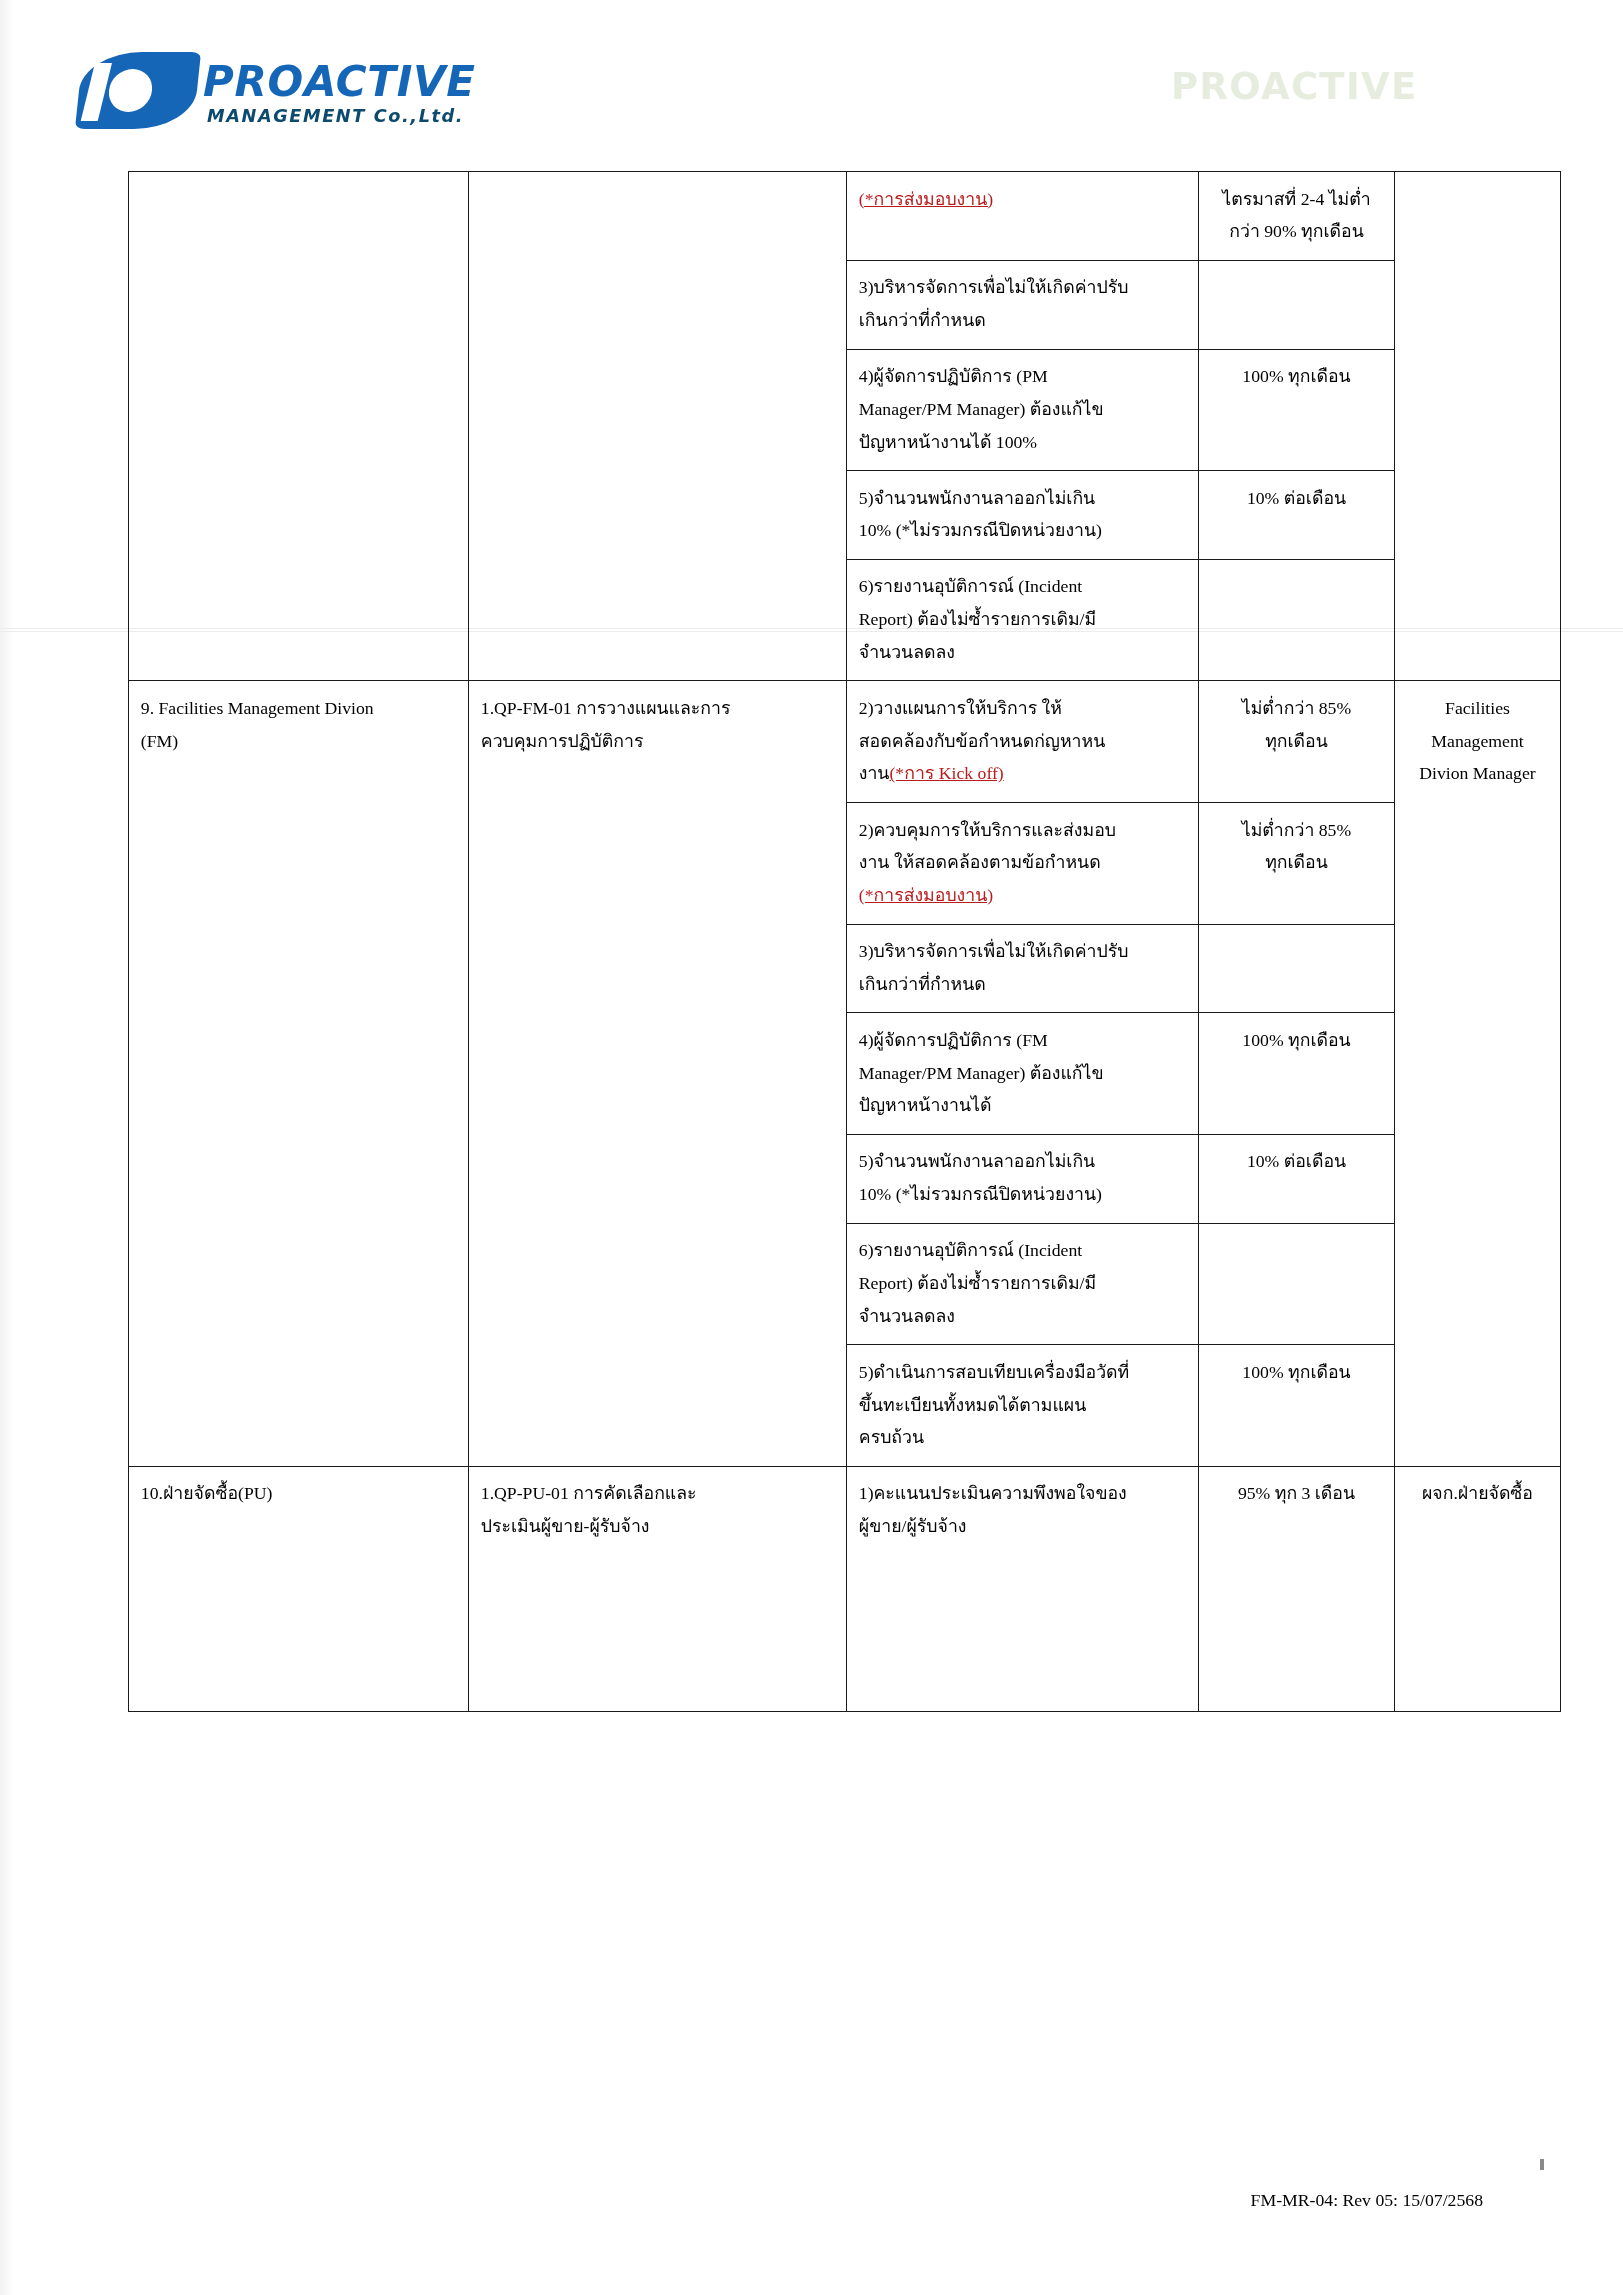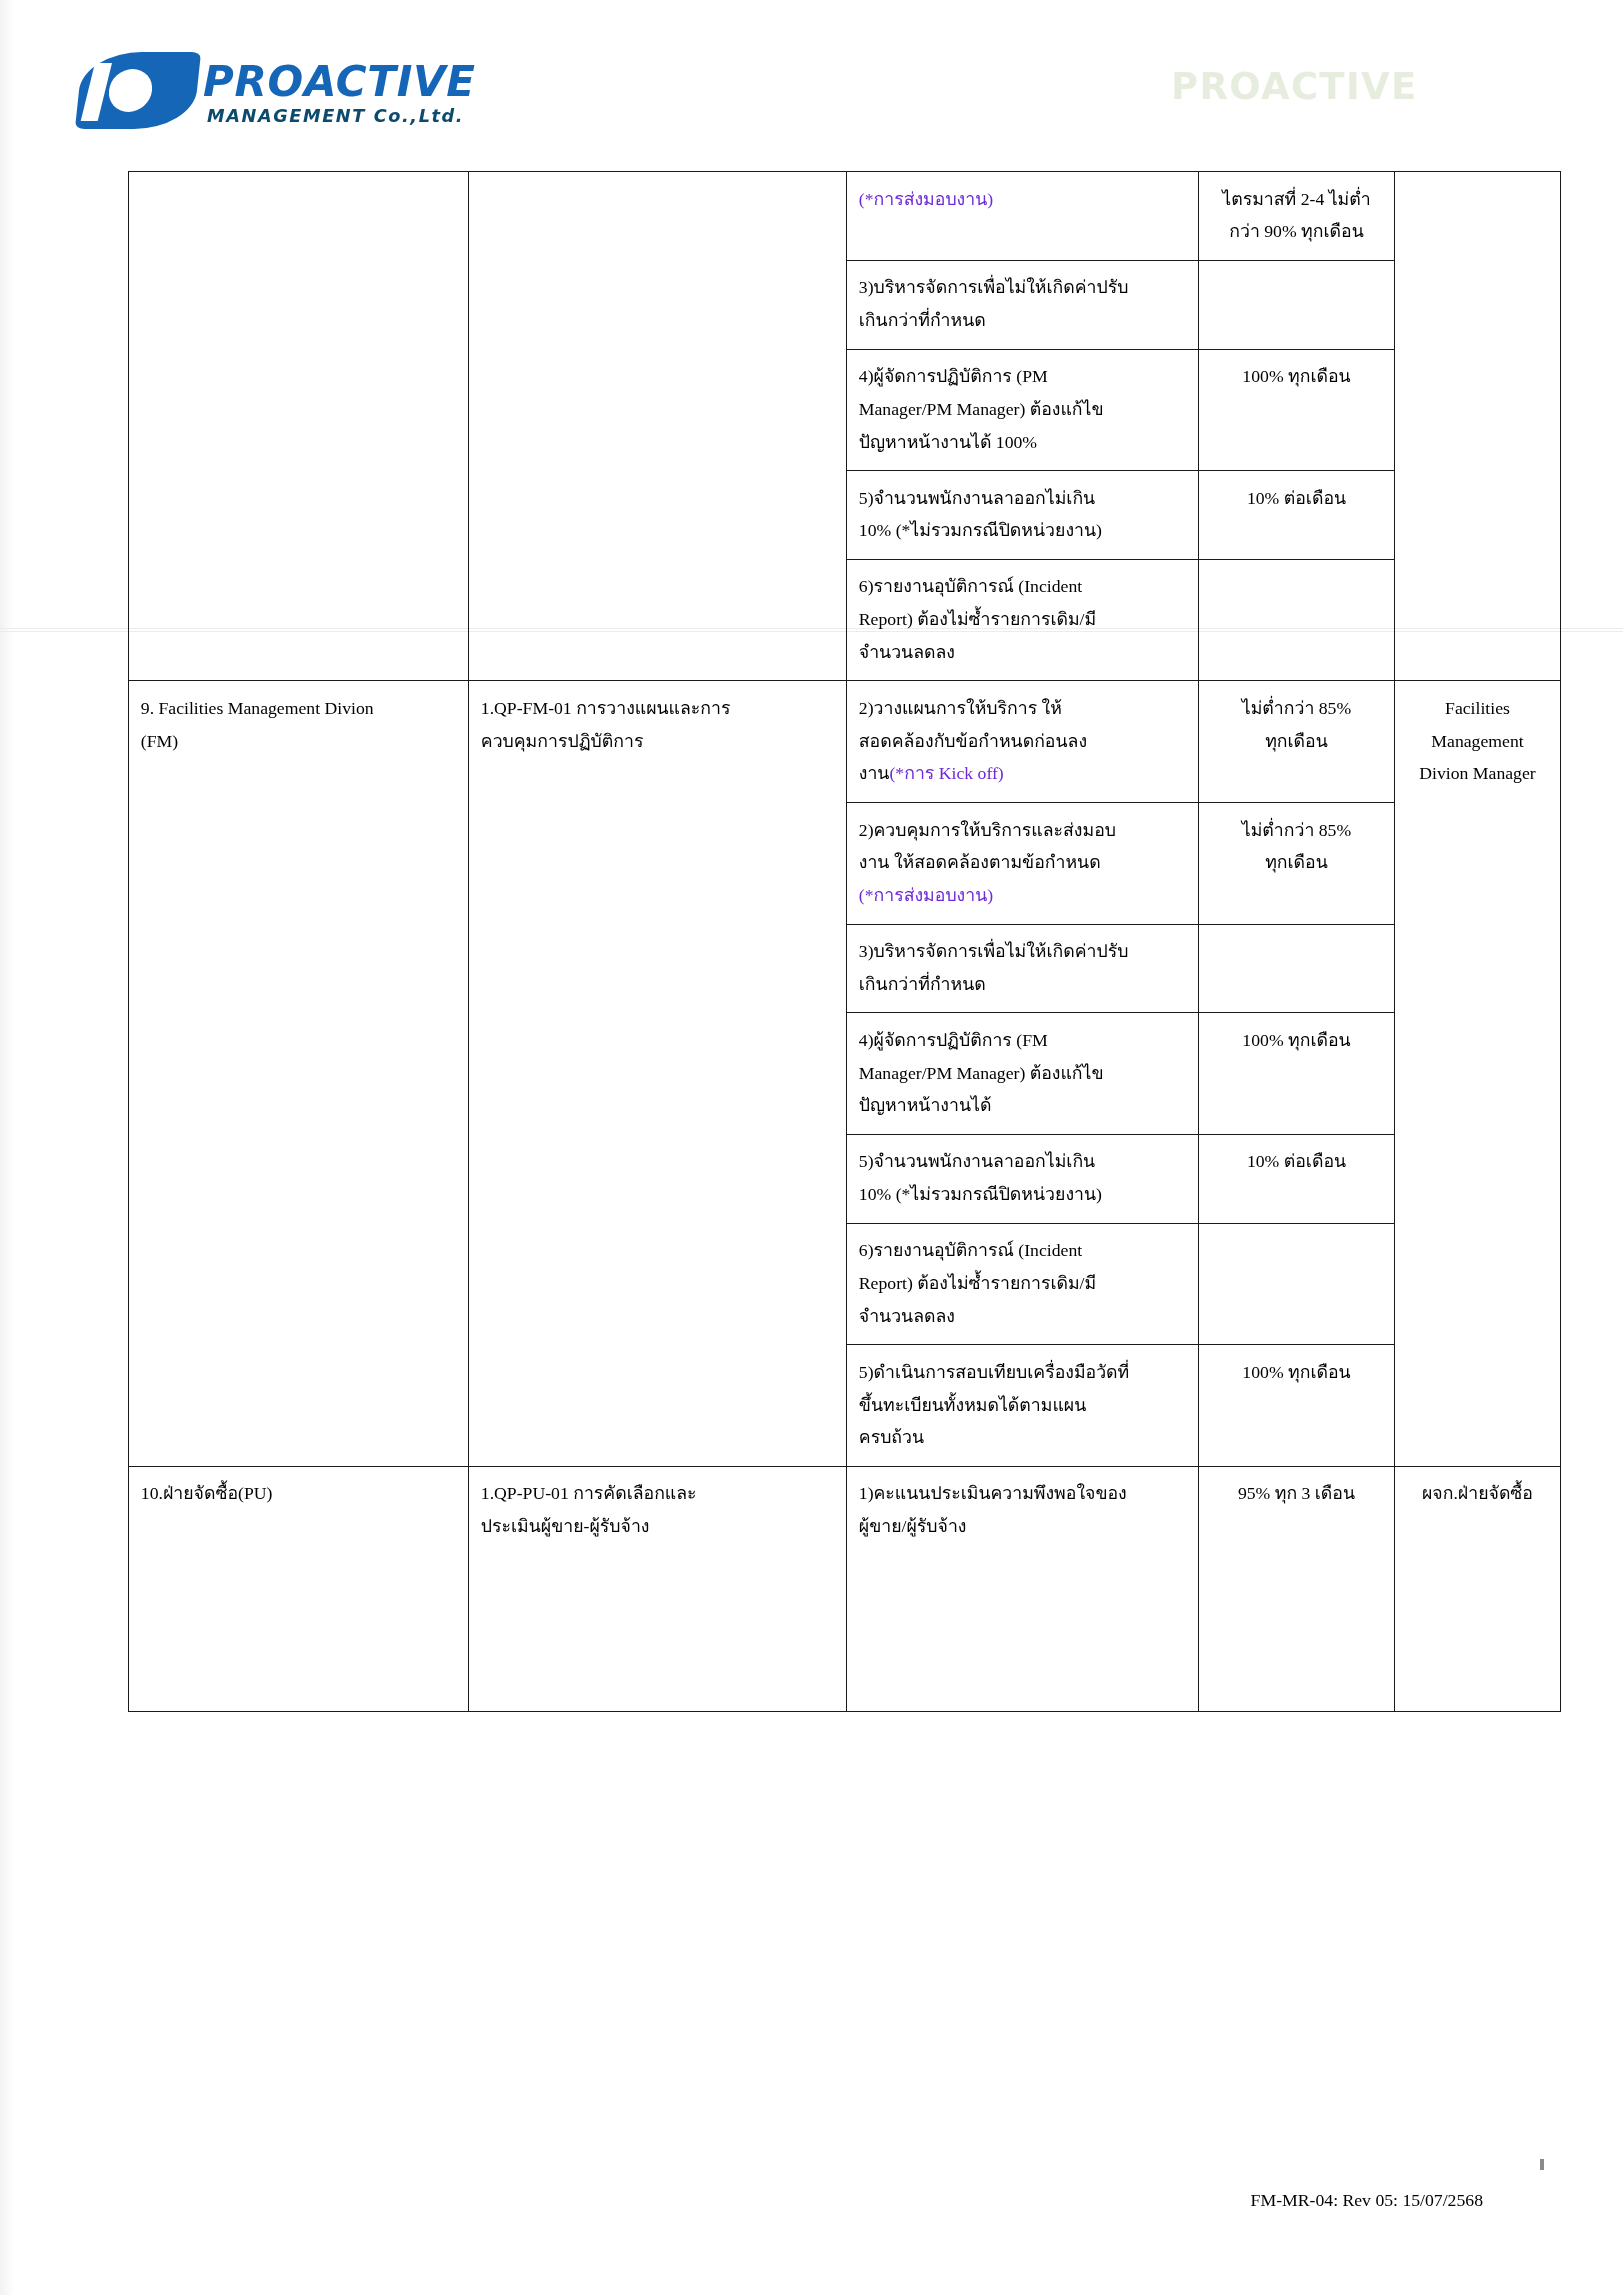--- a/index.html
+++ b/index.html
@@ -133,21 +133,22 @@
   .cell-center {
     text-align: center;
   }
   .cell-center-pad {
     text-align: center;
     padding-top: 14.4px;
     margin-left: 8px;
   }
 
   .pinkuline {
-    color: #6d28d9;
+    color: #b91c1c;
+    text-decoration: underline;
   }
 
   
   .doc-footer {
     position: absolute;
     right: 140px;
     top: 2190px;
     font-size: 17.7px;
     font-family: "Liberation Serif", serif;
     white-space: nowrap;
@@ -251,21 +252,21 @@
     <td rowspan="7">
       <div>9. Facilities Management Divion</div>
       <div>(FM)</div>
     </td>
     <td rowspan="7">
       <div>1.QP-FM-01 การวางแผนและการ</div>
       <div>ควบคุมการปฏิบัติการ</div>
     </td>
     <td>
       <div>2)วางแผนการให้บริการ ให้</div>
-      <div>สอดคล้องกับข้อกำหนดก่อนลง</div>
+      <div>สอดคล้องกับข้อกำหนดก่ญหาหน</div>
       <div><span>งาน</span><span class="pinkuline">(*การ Kick off)</span></div>
     </td>
     <td class="cell-center">
       <div>ไม่ต่ำกว่า 85%</div>
       <div>ทุกเดือน</div>
     </td>
     <td rowspan="7" class="cell-center-pad">
       <div>Facilities</div>
       <div>Management</div>
       <div>Divion Manager</div>

